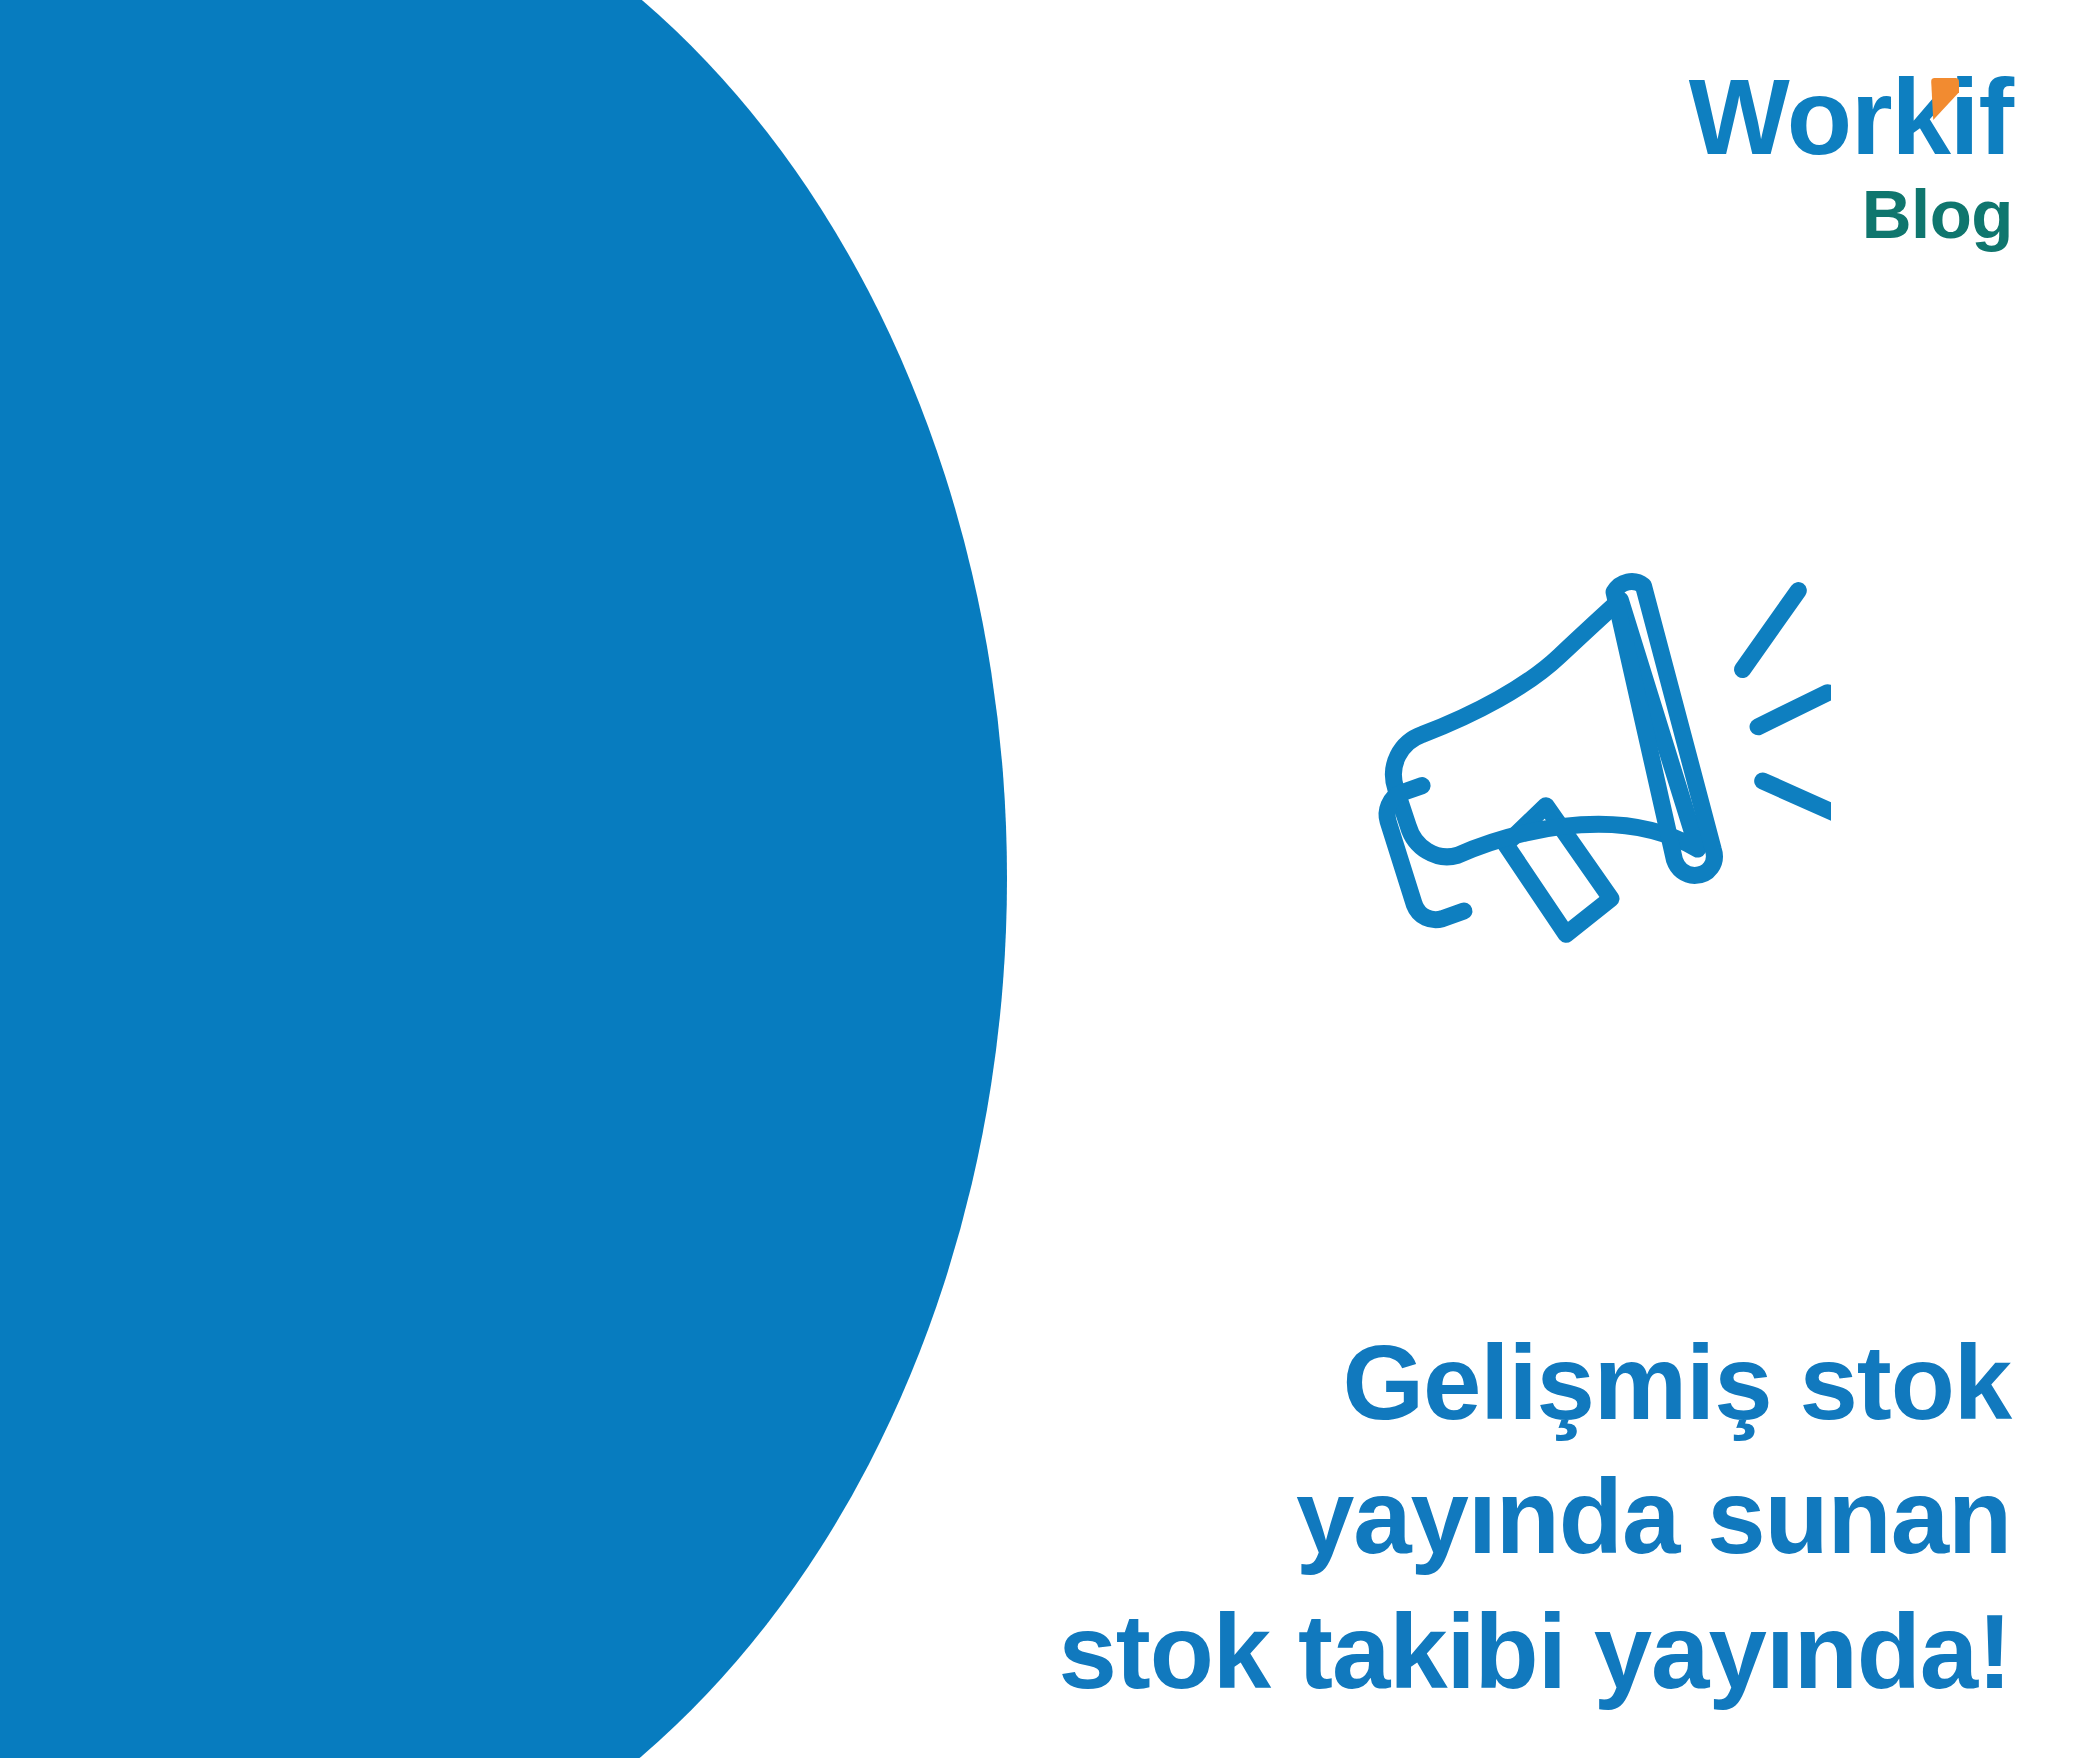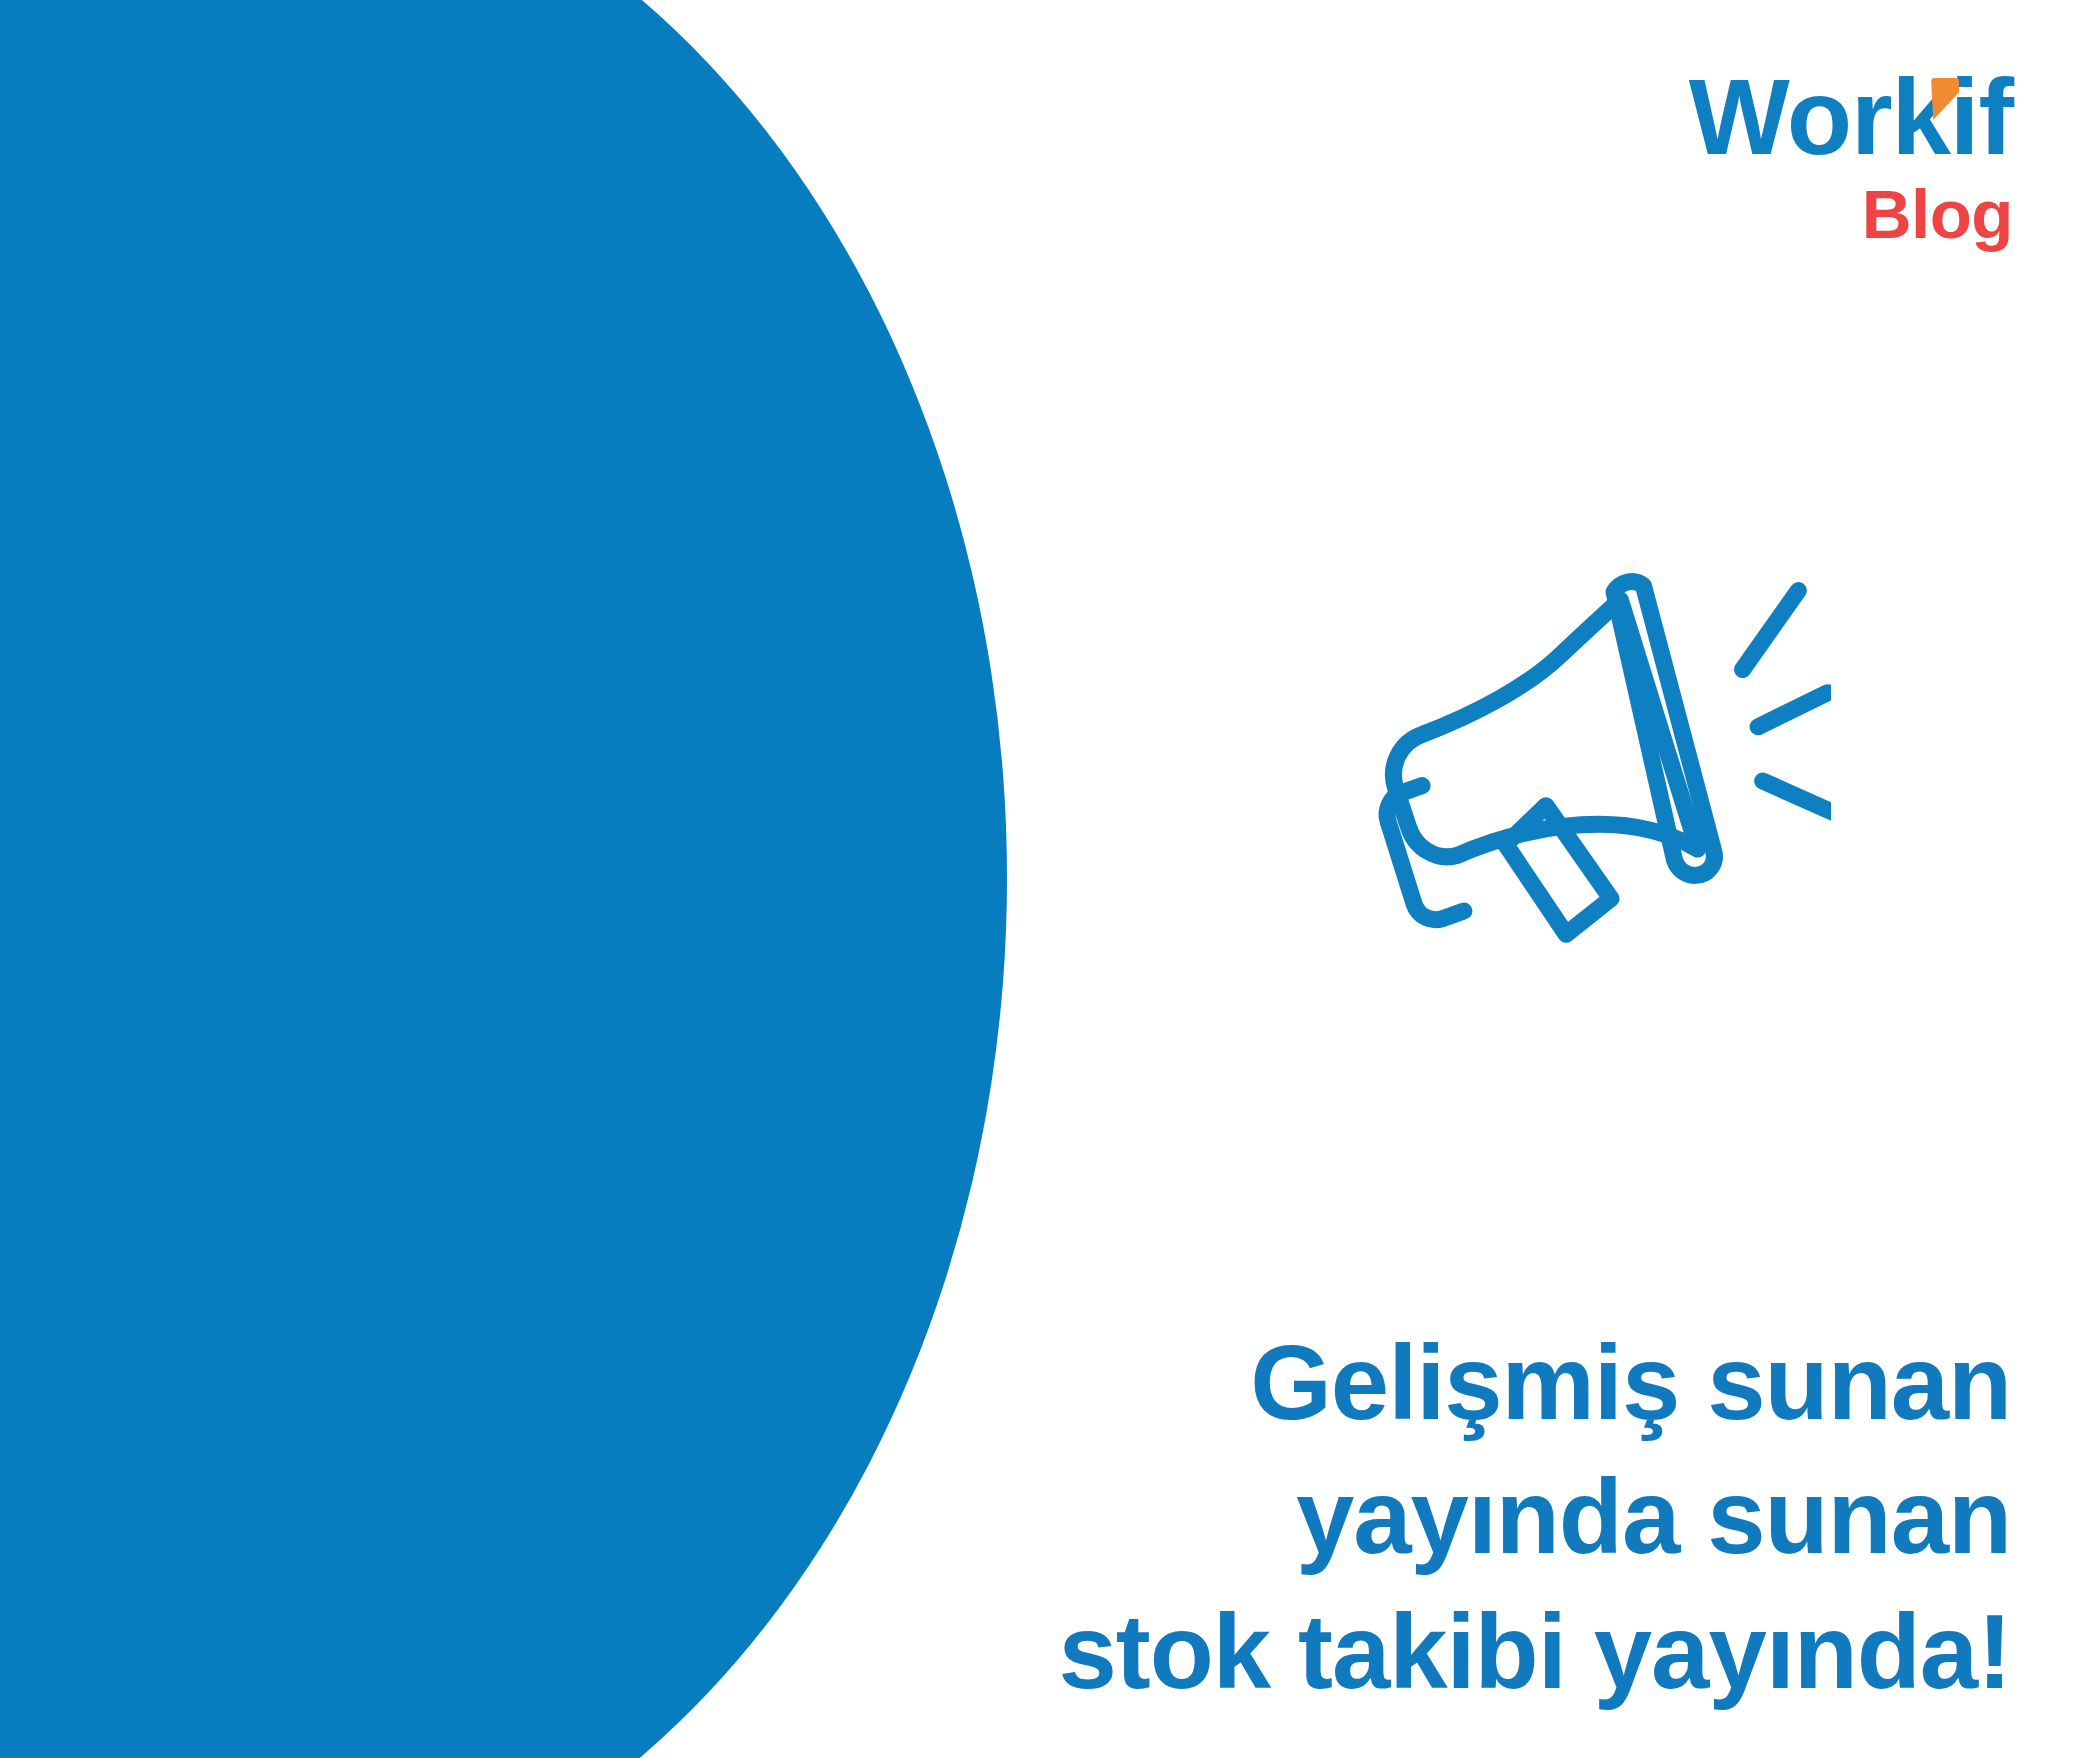--- a/index.html
+++ b/index.html
@@ -62,21 +62,21 @@
     top: 14px;
     right: 54px;
     clip-path: polygon(0 0, 100% 0, 100% 34%, 8% 100%);
     border-radius: 3.7px 3.7px 0 0;
   }
   .brand-sub {
     display: block;
     margin-top: 8.6px;
     font-size: 69px;
     font-weight: 700;
-    color: #ef4444;
+    color: #0f766e;
     letter-spacing: -0.5px;
     line-height: 1;
   }
 
   
   .megaphone-wrap {
     position: absolute;
     left: 1360px;
     top: 541px;
     width: 471px;
@@ -139,19 +139,19 @@
       <path d="M162 33 C166 26 175 24 181 29 L226 199
                C229 208 223 216 214 216 C208 216 203 212 201 206 Z"></path>
 
       <line x1="245" y1="83" x2="281" y2="32"></line>
       <line x1="255" y1="120" x2="300" y2="98"></line>
       <line x1="258" y1="155" x2="305" y2="176"></line>
     </svg>
   </div>
 
   <div class="headline">
-    <span class="line">Gelişmiş sunan</span>
+    <span class="line">Gelişmiş stok</span>
     <span class="line">yayında sunan</span>
     <span class="line">stok takibi yayında!</span>
   </div>
 
 </div>
 
 
 </body></html>

